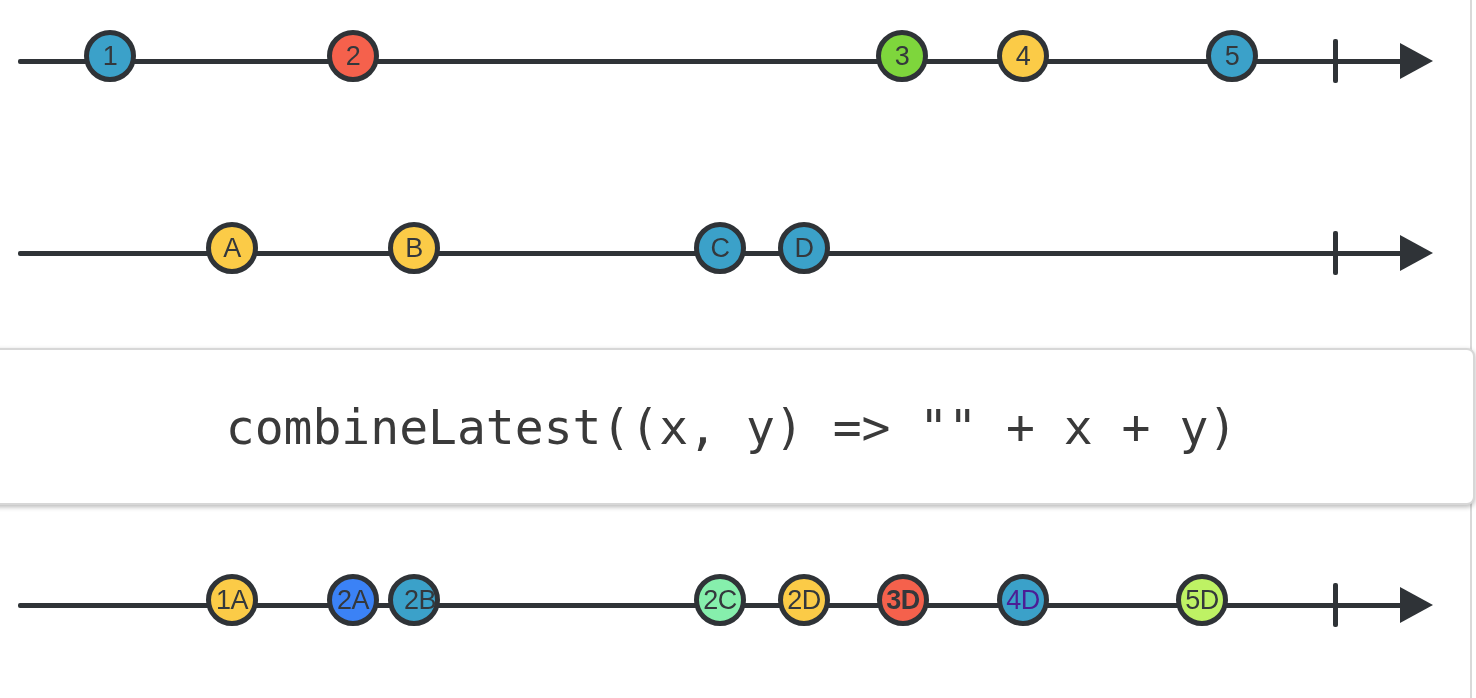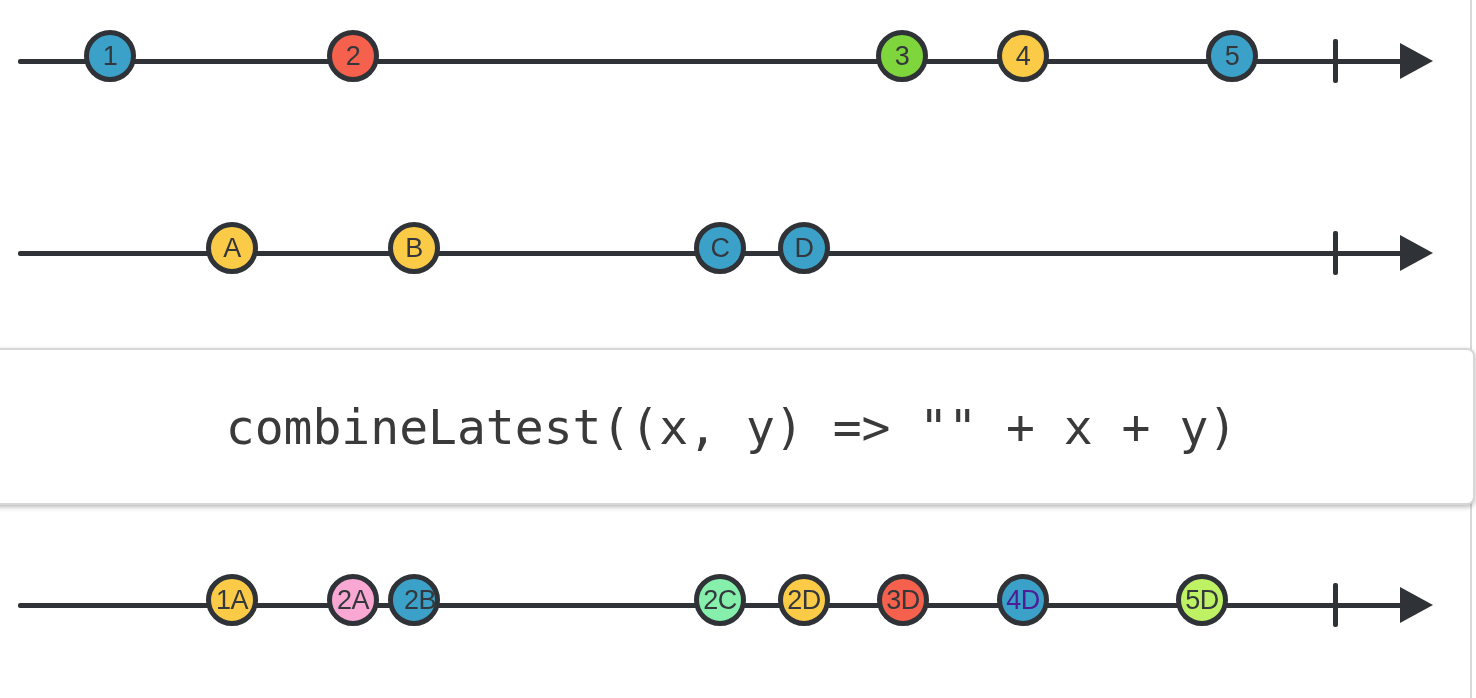--- a/index.html
+++ b/index.html
@@ -136,34 +136,34 @@
           <span style="color: rgb(52, 56, 60);">D</span>
         </div>
       </div>
       <div class="timeline" style="top: 605px;">
         <div class="tl-line" style="background: rgb(47, 51, 55);"></div>
         <div class="tl-complete" style="background: rgb(47, 51, 55); left: 1332.5px;"></div>
         <div class="tl-arrow" style="border-left-color: rgb(47, 51, 55);"></div>
         <div class="marble" style="left: 206px; background: rgb(251, 203, 71); border-color: rgb(47, 51, 55); text-align: center;">
           <span style="color: rgb(52, 56, 60);">1A</span>
         </div>
-        <div class="marble" style="left: 327px; background: #f9a8d4; border-color: rgb(47, 51, 55);">
+        <div class="marble" style="left: 327px; background: #3b82f6; border-color: rgb(47, 51, 55);">
           <span style="color: rgb(52, 56, 60);">2A</span>
         </div>
         <div class="marble" style="left: 388px; background: rgb(59, 161, 201); border-color: rgb(47, 51, 55);">
           <span style="color: rgb(52, 56, 60); margin-left: 12px;">2B</span>
         </div>
         <div class="marble" style="left: 694px; background: #86efac; border-color: rgb(47, 51, 55);">
           <span style="color: rgb(52, 56, 60);">2C</span>
         </div>
         <div class="marble" style="left: 778px; background: rgb(251, 203, 71); border-color: rgb(47, 51, 55); align-items: center;">
           <span style="color: rgb(52, 56, 60);">2D</span>
         </div>
         <div class="marble" style="left: 877px; background: rgb(245, 97, 76); border-color: rgb(47, 51, 55);">
-          <span style="color: rgb(52, 56, 60);">3D</span>
+          <span style="color: rgb(52, 56, 60); font-weight: bold;">3D</span>
         </div>
         <div class="marble" style="left: 997px; background: rgb(59, 161, 201); border-color: rgb(47, 51, 55);">
           <span style="color: #4c1d95;">4D</span>
         </div>
         <div class="marble" style="left: 1176px; background: #bef264; border-color: rgb(47, 51, 55);">
           <span style="color: rgb(52, 56, 60);">5D</span>
         </div>
       </div>
     </div>
   <div class="operator-box">

